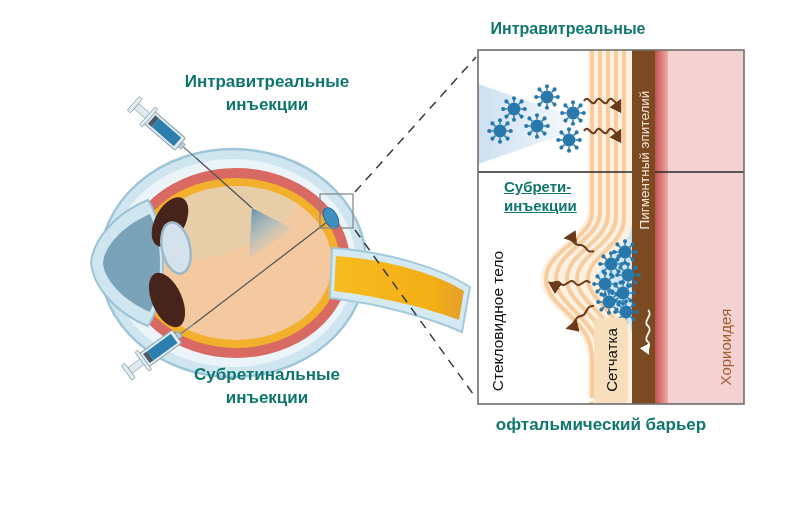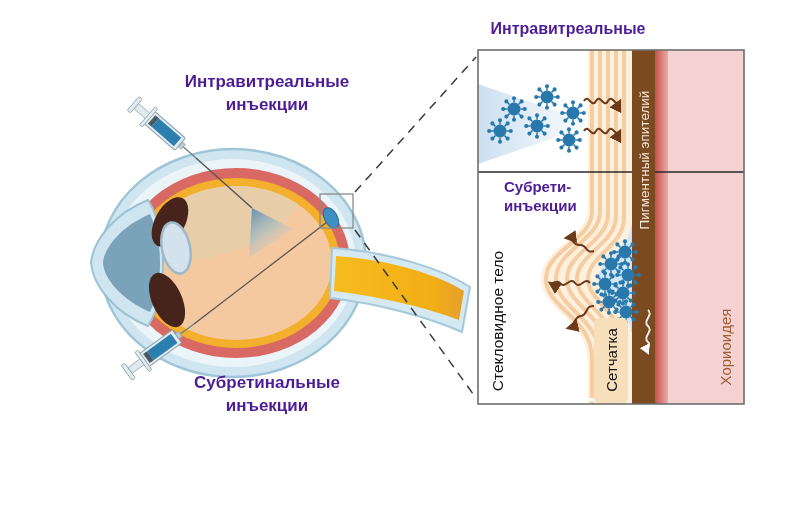--- a/index.html
+++ b/index.html
@@ -1,19 +1,19 @@
 <!DOCTYPE html>
 <html><head>
 <meta charset="utf-8">
 <style>
   html,body{margin:0;padding:0;background:#fff;}
   .frame{position:relative;width:797px;height:511px;background:#fff;overflow:hidden;
          font-family:"Liberation Sans",sans-serif;}
   .frame svg{position:absolute;left:0;top:0;}
-  .lbl{position:absolute;color:#4c1d95;}
+  .lbl{position:absolute;color:#0f766e;}
   .bold{font-weight:700;}
   .center{text-align:center;}
   .lbl span{display:block;}
   .vlabel{position:absolute;white-space:nowrap;transform:translate(-50%,-50%) rotate(-90deg);}
 </style>
 </head>
 <body>
 
 <div class="frame">
 
@@ -183,38 +183,39 @@
   </g>
 
   <rect x="478" y="50" width="266" height="354" fill="none" stroke="#6F6F6F" stroke-width="1.6"></rect>
 </svg>
 
 <div class="lbl bold center" style="left:157px;top:70px;width:220px;font-size:17px;line-height:23px;">
   <span>Интравитреальные</span>
   <span>инъекции</span>
 </div>
 
-<div class="lbl bold center" style="left:157px;top:371px;width:220px;font-size:17px;line-height:23px;">
+<div class="lbl bold center" style="left:157px;top:363px;width:220px;font-size:17px;line-height:23px;">
   <span>Субретинальные</span>
   <span>инъекции</span>
 </div>
 
 <div class="lbl bold center" style="left:458px;top:20px;width:220px;font-size:16px;">
   <span>Интравитреальные</span>
 </div>
 
-<div class="lbl bold" style="left:504px;top:177px;font-size:15px;line-height:19px;">
+<div class="lbl bold" style="left:504px;top:177px;font-size:15px;line-height:19px;text-decoration:underline;">
   <span>Субрети-</span>
   <span>инъекции</span>
 </div>
 
 <div class="vlabel" style="left:498px;top:321px;font-size:15.5px;color:#111;">Стекловидное тело</div>
 
 <div class="vlabel" style="left:611px;top:360px;font-size:15px;color:#111;">Сетчатка</div>
 
 <div class="vlabel" style="left:644px;top:160px;font-size:13.5px;color:#F6EBD9;">Пигментный эпителий</div>
 
 <div class="vlabel" style="left:725px;top:347px;font-size:15px;color:#A05C32;">Хориоидея</div>
 
 <div class="lbl bold center" style="left:451px;top:414px;width:300px;font-size:17px;line-height:21.5px;">
+  <span>офтальмический барьер</span>
 </div>
 
 </div>
 
 </body></html>

